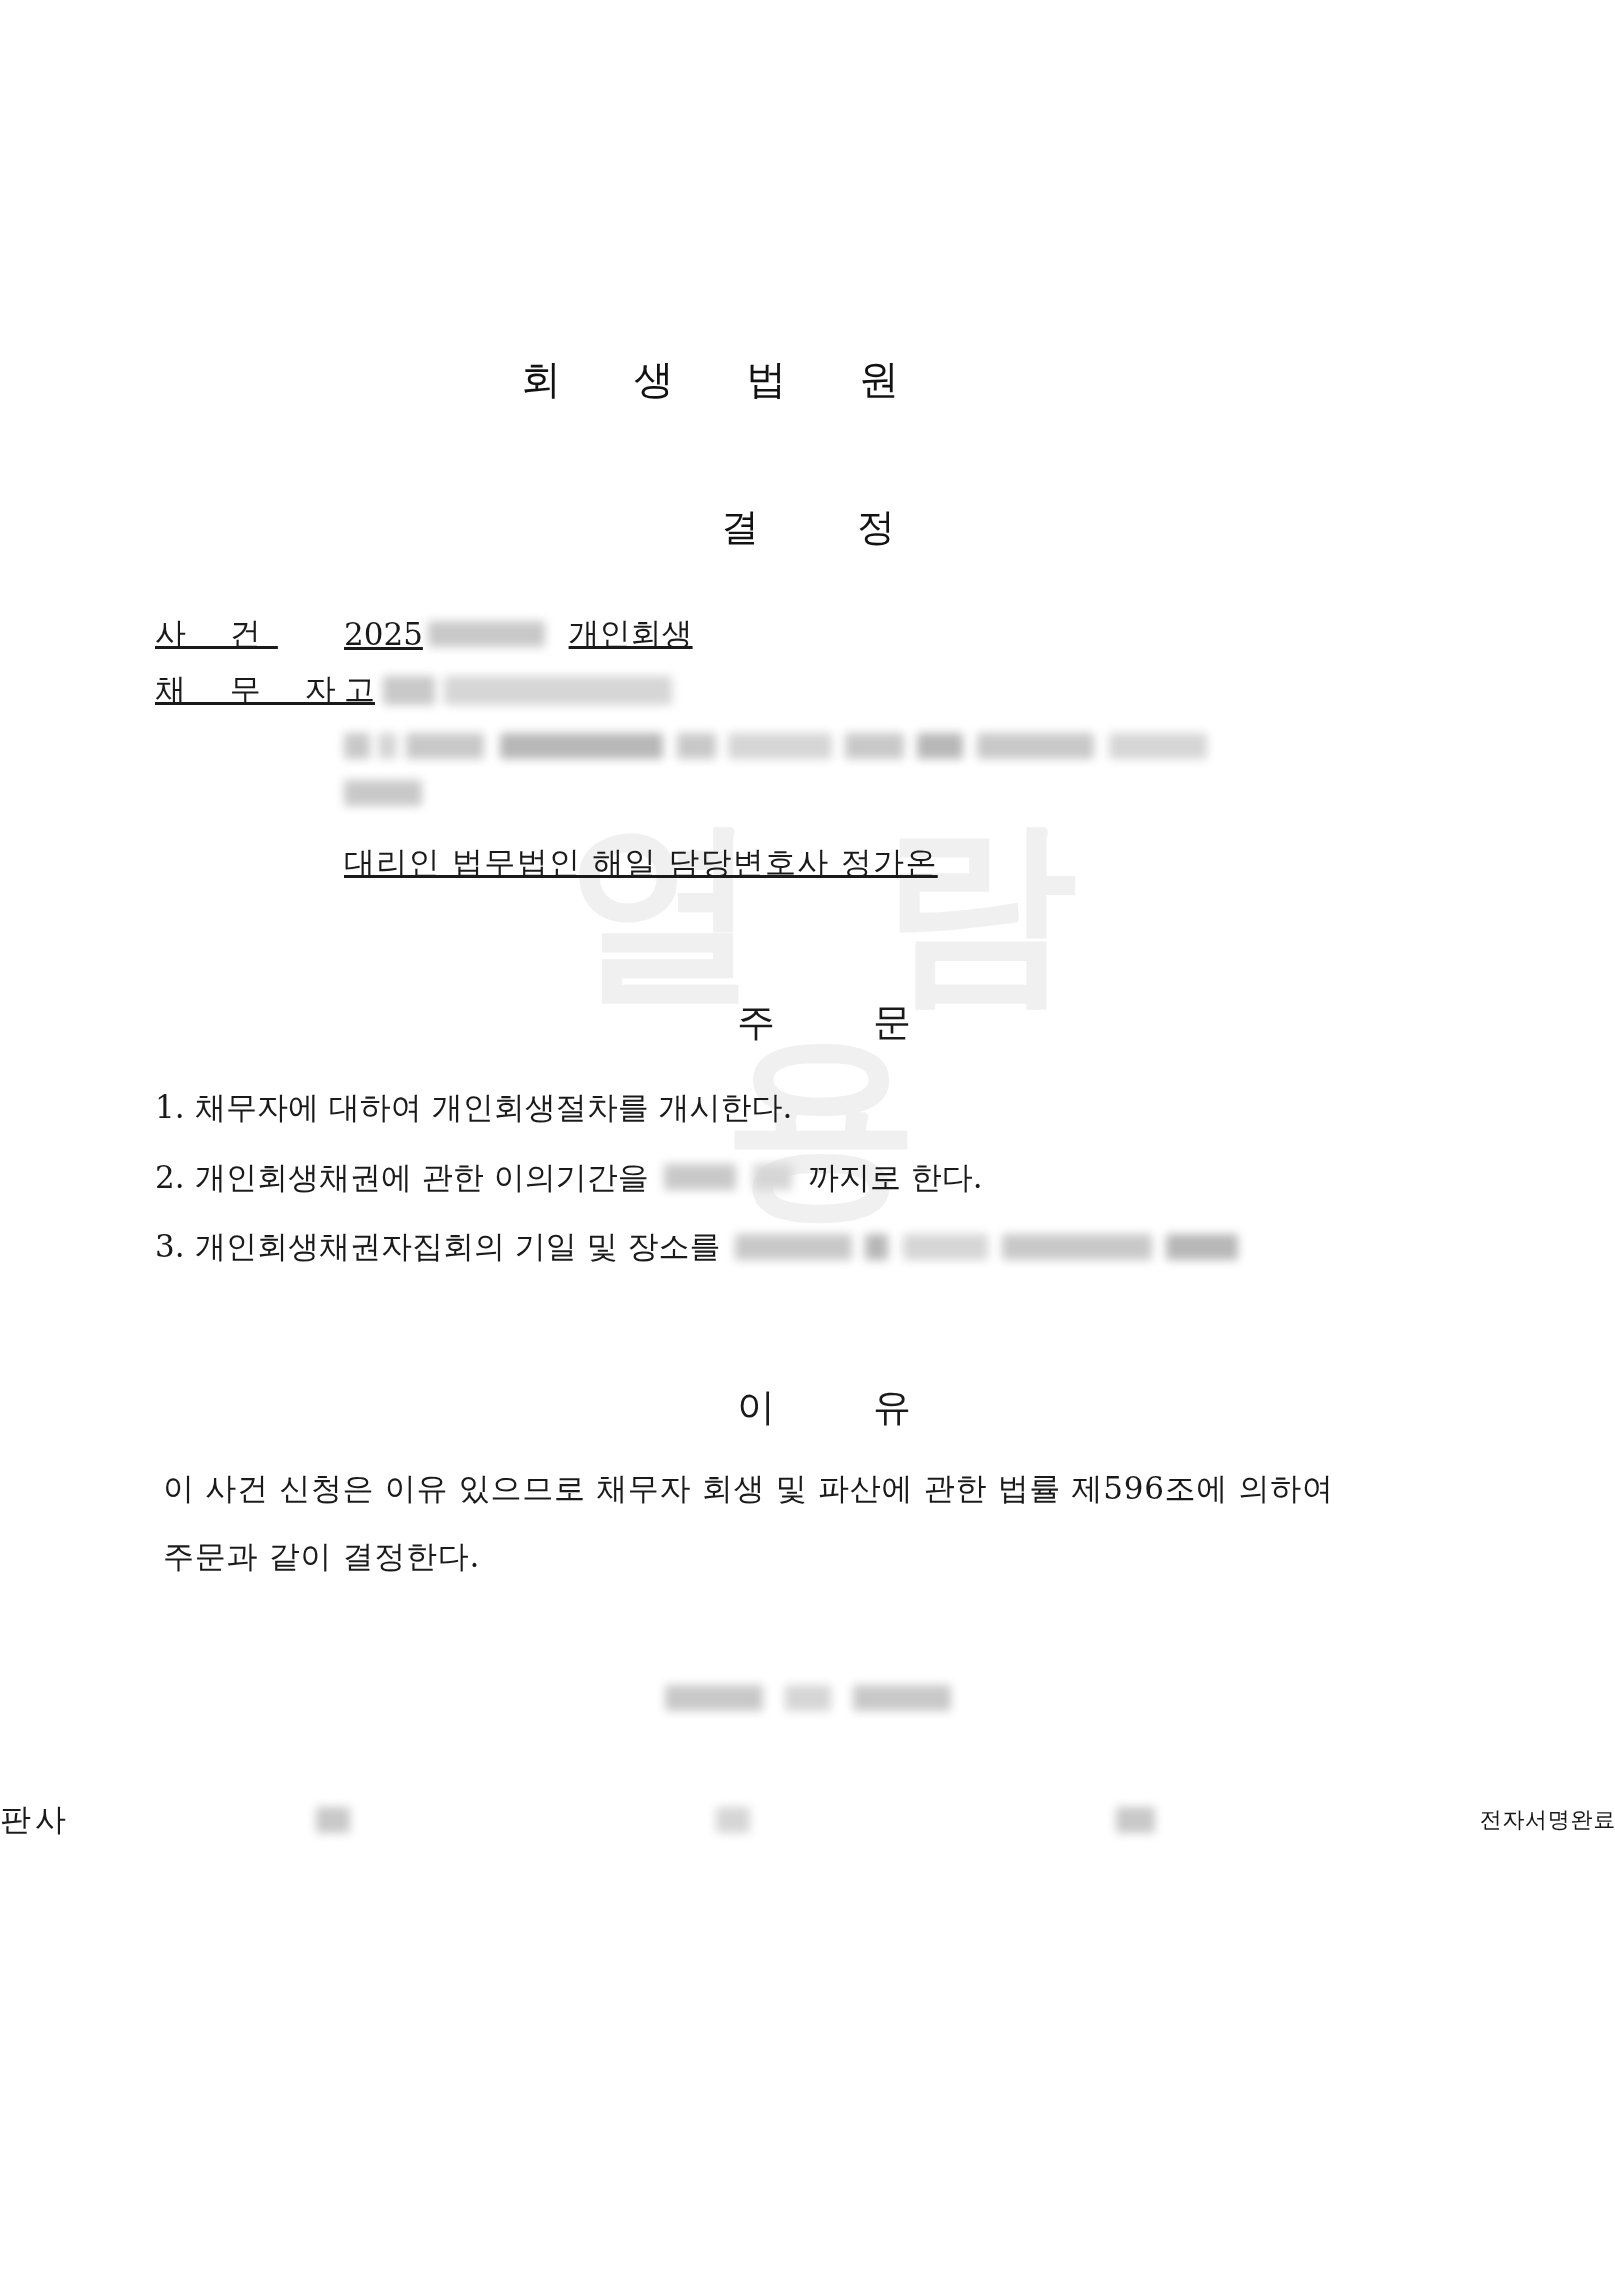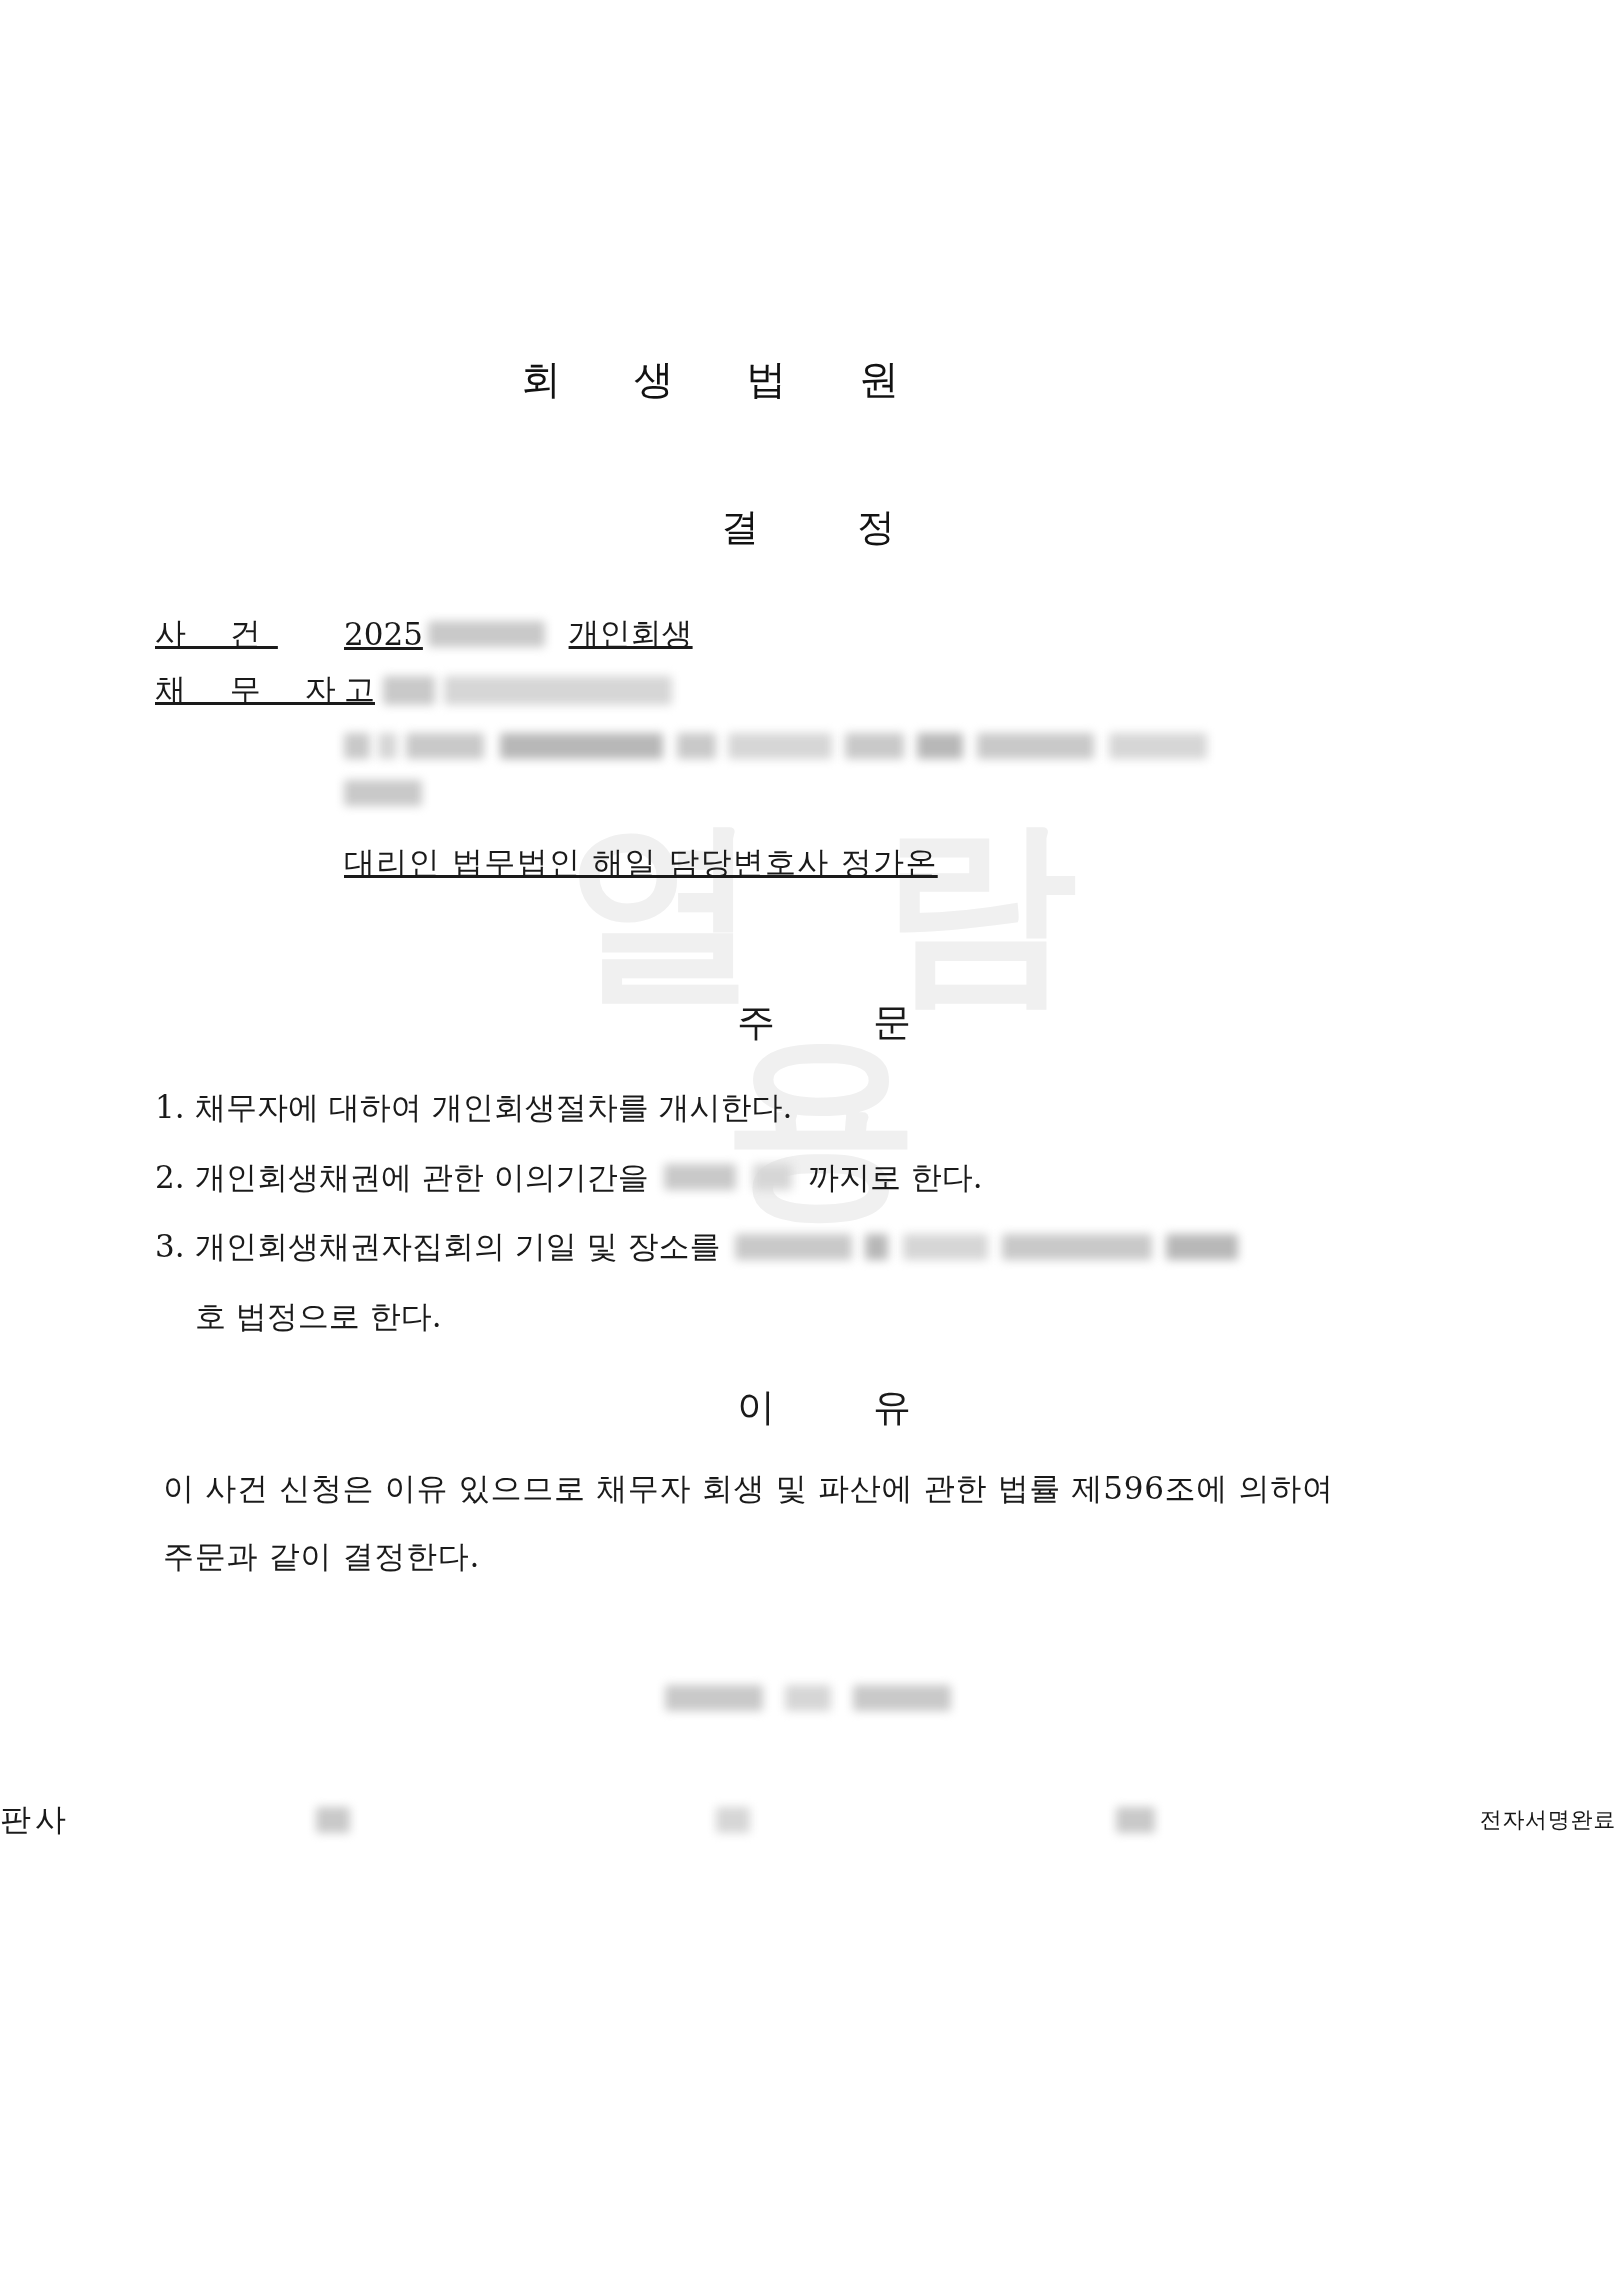--- a/index.html
+++ b/index.html
@@ -294,21 +294,20 @@
         <div class="order-body">
           <span>개인회생채권자집회의 기일 및 장소를</span>
           <span class="red" style="width:117px;margin-left:14.3px;"></span>
           <span class="red dark" style="width:23.5px;margin-left:13px;"></span>
           <span class="red lite" style="width:85px;margin-left:14.3px;"></span>
           <span class="red" style="width:150px;margin-left:14.3px;"></span>
           <span class="red dark" style="width:72px;margin-left:14.3px;"></span>
         </div>
       </div>
 
-      <div class="order-cont">호 법정으로 한다.</div>
     </div>
 
     <div class="section-title s-iyu">
       <span>이</span><span class="sp"></span><span>유</span>
     </div>
 
     <div class="reason">
       <p>이 사건 신청은 이유 있으므로 채무자 회생 및 파산에 관한 법률 제596조에 의하여</p>
       <p>주문과 같이 결정한다.</p>
     </div>

